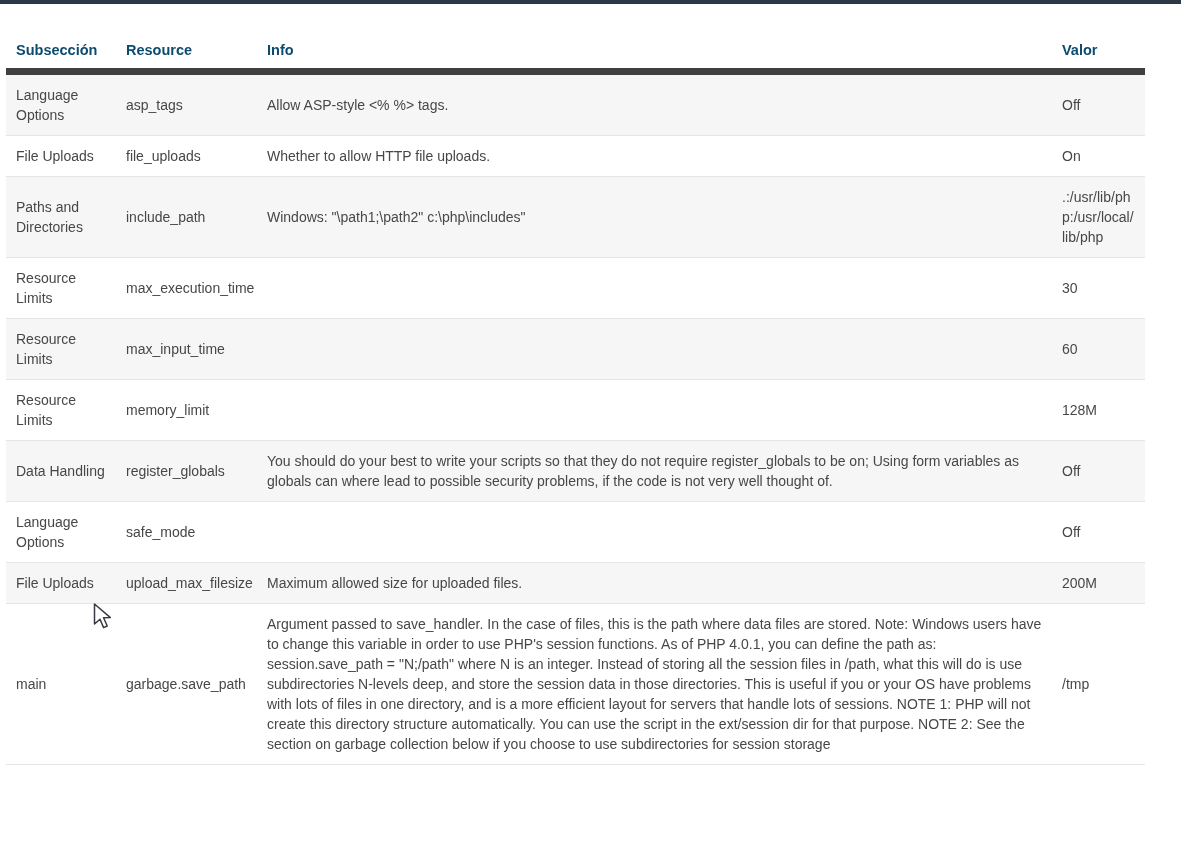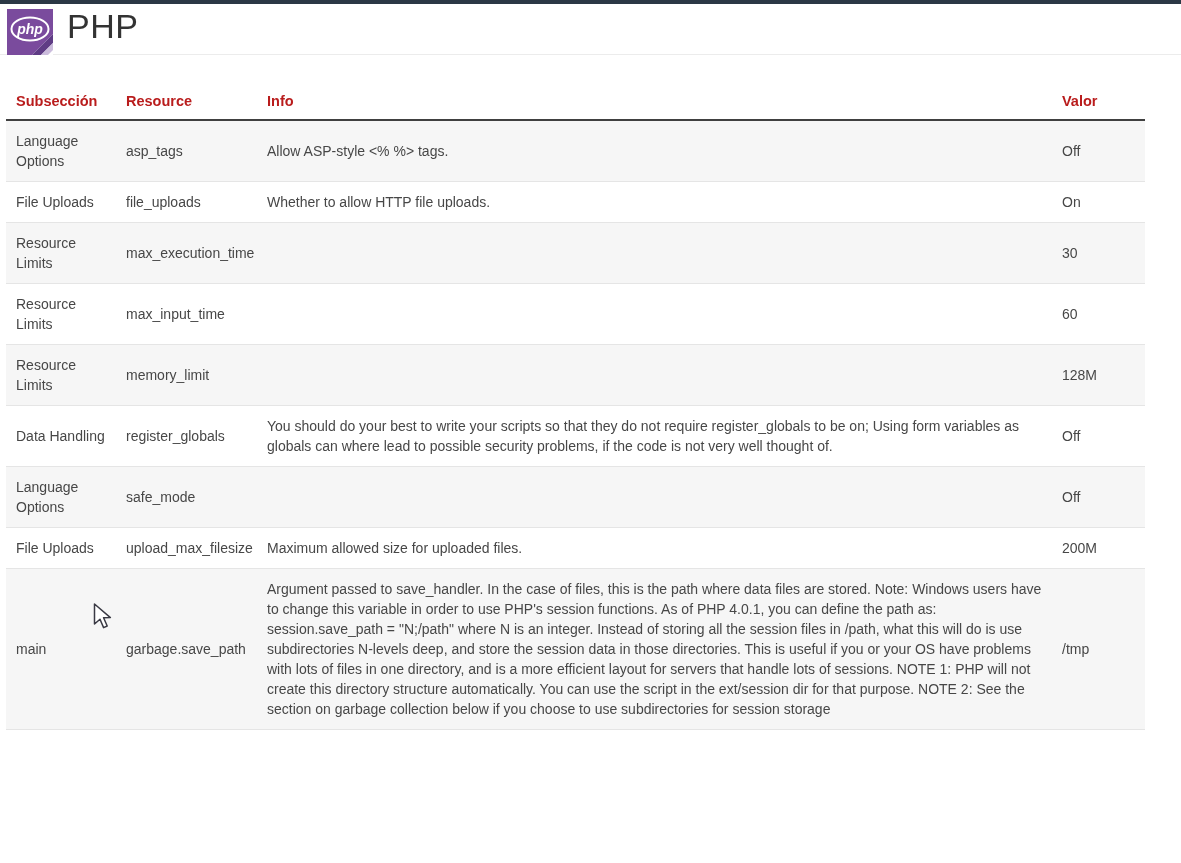--- a/index.html
+++ b/index.html
@@ -44,23 +44,23 @@
   table.config {
     margin-top: 30px;
     width: 100%;
     border-collapse: collapse;
     table-layout: fixed;
   }
   table.config th {
     text-align: left;
     font-weight: 700;
     font-size: 14.5px;
-    color: #b91c1c;
+    color: #0c4a6e;
     padding: 6px 10px 8px 10px;
-    border-bottom: 2px solid #404040;
+    border-bottom: 7px solid #404040;
     line-height: 20px;
     margin-top: 36px;
   }
   table.config td {
     padding: 10px;
     vertical-align: middle;
     border-bottom: 1px solid #e5e5e5;
     line-height: 20px;
     color: #474747;
     font-size: 14px;
@@ -79,31 +79,20 @@
     pointer-events: none;
   }
 </style>
 </head>
 <body>
 
 <div class="page">
 
   <div class="topbar"></div>
 
-  <div class="header">
-    <svg class="logo" viewBox="0 0 46 46" xmlns="http://www.w3.org/2000/svg">
-      <polygon points="0,0 46,0 46,25 25,46 0,46" fill="#7a4b9d"></polygon>
-      <polygon points="46,25 25,46 34,46 46,34" fill="#5f3c85"></polygon>
-      <polygon points="46,34 34,46 46,46" fill="#cbbcdc"></polygon>
-      <polygon points="46,41 41,46 46,46" fill="#ffffff"></polygon>
-      <ellipse cx="23" cy="20" rx="18.5" ry="11.5" fill="none" stroke="#ffffff" stroke-width="2"></ellipse>
-      <text x="23" y="25" text-anchor="middle" font-family="Liberation Sans, DejaVu Sans, sans-serif" font-style="italic" font-weight="bold" font-size="14" fill="#ffffff">php</text>
-    </svg>
-    <h1 class="page-title">PHP</h1>
-  </div>
 
   <div class="content">
 
 
     <table class="config">
       <colgroup>
         <col class="col-subsection">
         <col class="col-directive">
         <col class="col-info">
         <col>
@@ -125,20 +114,26 @@
             <td class="value-cell">Off</td>
           </tr>
 
           <tr>
             <td class="subsection-cell">File Uploads</td>
             <td class="directive-cell">file_uploads</td>
             <td class="info-cell">Whether to allow HTTP file uploads.</td>
             <td class="value-cell">On</td>
           </tr>
 
+          <tr>
+            <td class="subsection-cell">Paths and Directories</td>
+            <td class="directive-cell">include_path</td>
+            <td class="info-cell">Windows: "\path1;\path2" c:\php\includes"</td>
+            <td class="value-cell">.:/usr/lib/php:/usr/local/lib/php</td>
+          </tr>
 
           <tr>
             <td class="subsection-cell">Resource Limits</td>
             <td class="directive-cell">max_execution_time</td>
             <td class="info-cell"></td>
             <td class="value-cell">30</td>
           </tr>
 
           <tr>
             <td class="subsection-cell">Resource Limits</td>

